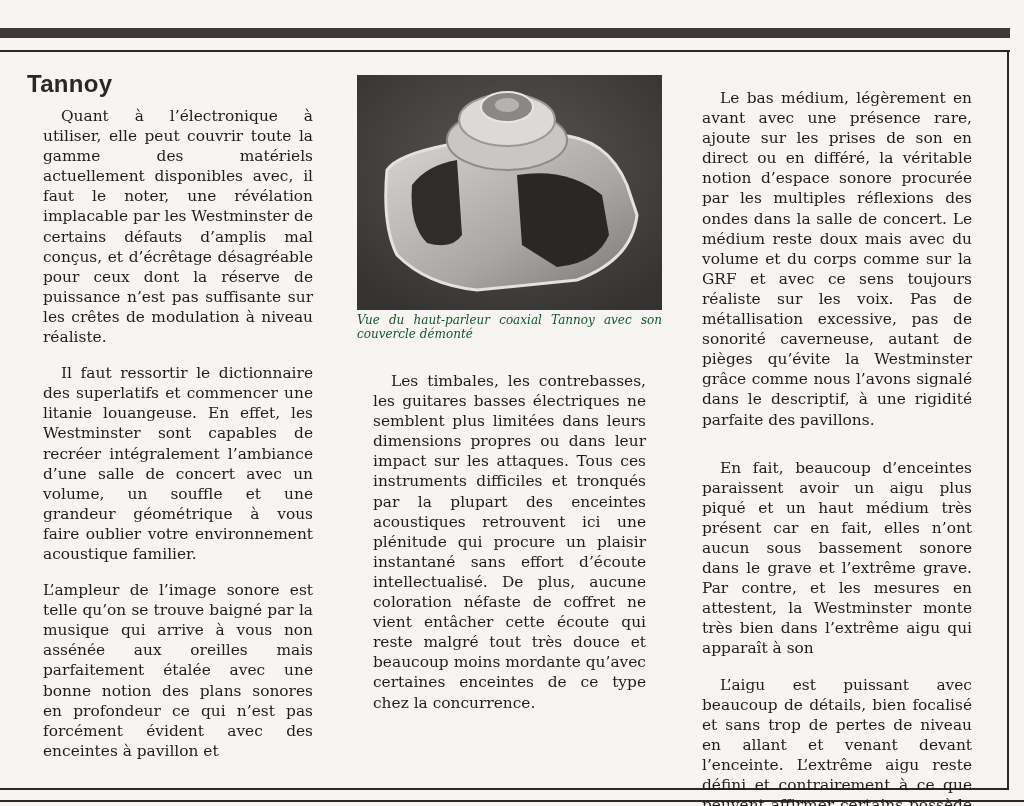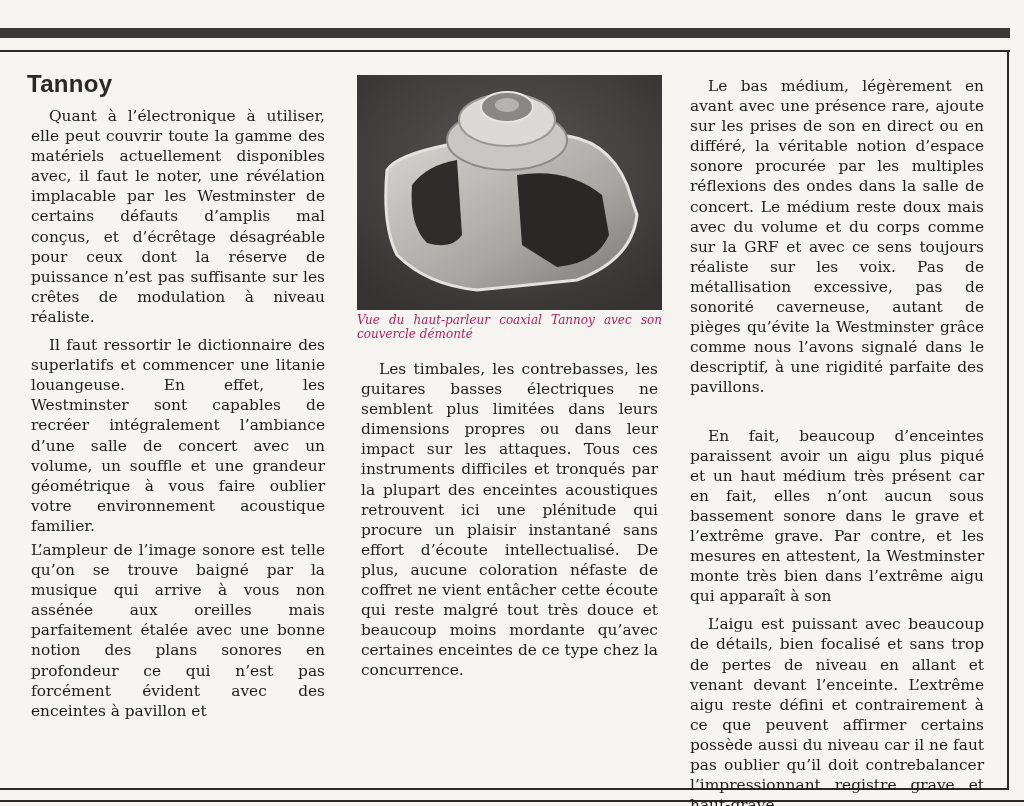--- a/index.html
+++ b/index.html
@@ -7,38 +7,38 @@
     width:1024px; height:806px; overflow:hidden; position:relative;
     background:#f6f5f1; color:#1f1d1b;
     font-family:"DejaVu Serif", "Liberation Serif", serif;
   }
   .topbar { position:absolute; left:0; top:28px; width:1010px; height:10px; background:#3c3a38; }
   .rule-top { position:absolute; left:0; top:50px; width:1010px; height:2px; background:#2b2928; }
   .rule-right { position:absolute; left:1007px; top:50px; width:2px; height:740px; background:#2b2928; }
   .rule-bottom1 { position:absolute; left:0; top:788px; width:1009px; height:2px; background:#2b2928; }
   .rule-bottom2 { position:absolute; left:0; top:800px; width:1024px; height:2px; background:#2b2928; }
   .col { position:absolute; top:70px; font-size:15.4px; line-height:20.1px; text-align:justify; }
-  .col p { margin:4px; text-indent:18px; }
+  .col p { margin:16px; text-indent:18px; }
   .col p.gap { margin-top:8px; }
   .col p.noind { text-indent:0; }
   .col1 { left:27px; width:302px; }
   .col2 { left:357px; width:305px; top:355px; }
   .col3 { left:686px; width:302px; top:72px; }
   h1.title {
     margin:0 0 2px 0; font-family:"Liberation Sans", "DejaVu Sans", sans-serif;
     font-weight:bold; font-size:24px; line-height:28px; color:#2a2826; letter-spacing:0.3px;
   }
   .photo {
     position:absolute; left:357px; top:75px; width:305px; height:235px;
     background:#4a4846; overflow:hidden;
   }
   .photo svg { width:100%; height:100%; display:block; }
   .caption {
     position:absolute; left:357px; top:314px; width:305px;
-    font-style:italic; font-size:12px; line-height:13.5px; color:#be185d; text-align:justify;
+    font-style:italic; font-size:12px; line-height:13.5px; color:#14532d; text-align:justify;
   }
 </style>
 </head>
 <body>
 
 <div class="topbar"></div>
 <div class="rule-top"></div>
 <div class="rule-right"></div>
 <div class="rule-bottom1"></div>
 <div class="rule-bottom2"></div>

